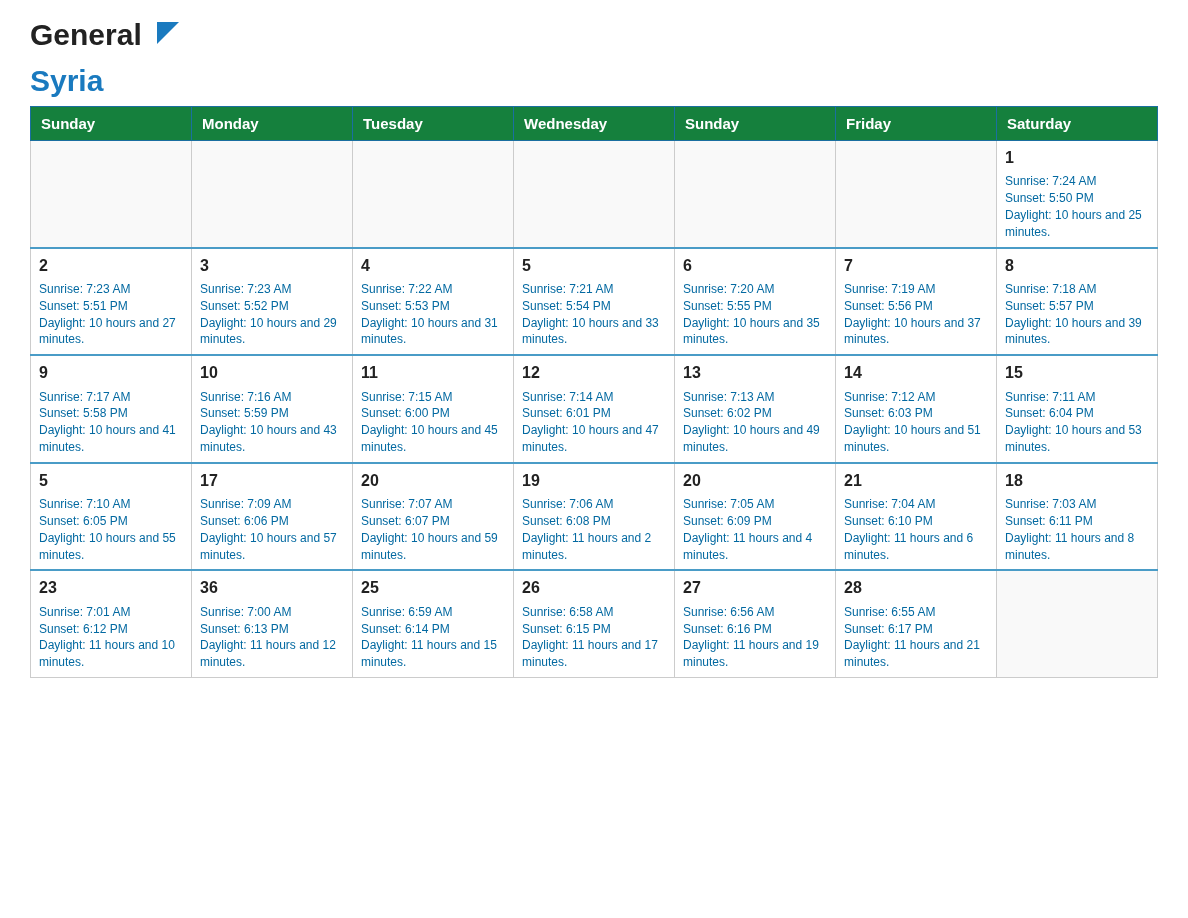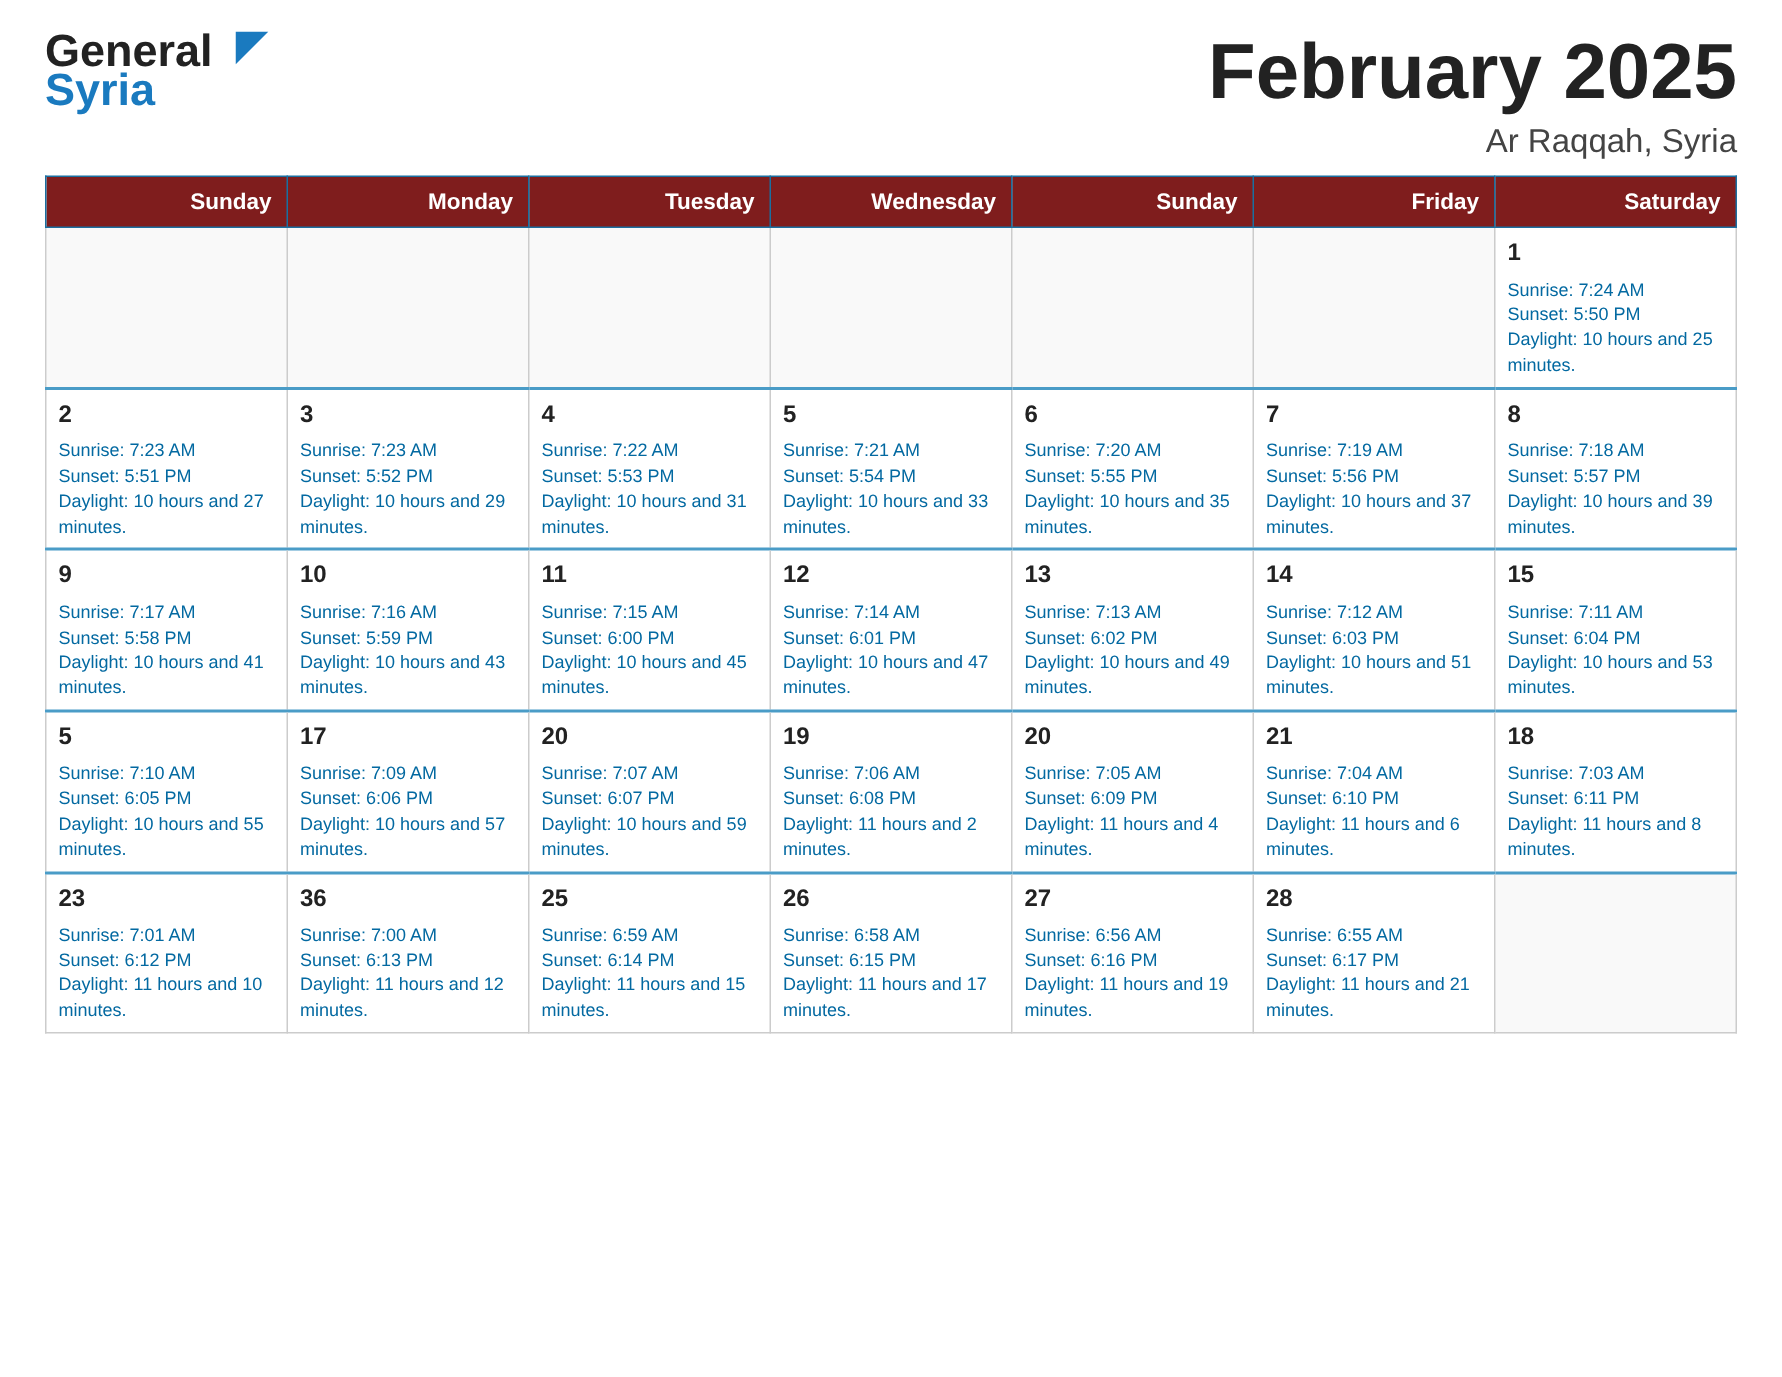--- a/index.html
+++ b/index.html
@@ -14,20 +14,21 @@
     .header-area {
       display: flex;
       justify-content: space-between;
       align-items: flex-start;
       margin-bottom: 10px;
     }
     .logo-area {
       display: flex;
       flex-direction: column;
       align-items: flex-start;
+      gap: 20px;
     }
     .title-area {
       text-align: right;
     }
     .month-title {
       font-size: 52px;
       font-weight: bold;
       color: #222;
       line-height: 1.1;
     }
@@ -35,26 +36,26 @@
       font-size: 22px;
       color: #444;
       margin-top: 4px;
     }
     .calendar-table {
       width: 100%;
       border-collapse: collapse;
       margin-top: 10px;
     }
     .calendar-table th {
-      background-color: #7f1d1d;
+      background-color: #15803d;
       color: #fff;
       font-size: 15px;
       font-weight: bold;
       padding: 8px 10px;
-      text-align: right;
+      text-align: left;
       border: 1px solid #1a6fa0;
     }
     .calendar-table td {
       vertical-align: top;
       border: 1px solid #ccc;
       padding: 6px 8px;
       width: calc(100% / 7);
       min-height: 100px;
       font-size: 12px;
       color: #333;
@@ -94,24 +95,20 @@
         <span>General</span><span style="display:inline-block; width:0; height:0; border-left:13px solid transparent; border-right:0; border-top:0; position:relative; top:0; margin-left:2px;">
           
           <svg width="22" height="22" viewBox="0 0 22 22" style="vertical-align:middle; margin-top:-8px;">
             <polygon points="0,0 22,0 0,22" fill="#1a7abf"></polygon>
           </svg>
         </span>
       </div>
     </div>
     <div style="font-size:30px; font-weight:bold; color:#1a7abf; line-height:1; margin-top:-4px;">Syria</div>
   </div>
-  <div class="title-area">
-    <div class="month-title">February 2025</div>
-    <div class="location-title">Ar Raqqah, Syria</div>
-  </div>
 </div>
 
 <table class="calendar-table">
   <thead>
     <tr>
       <th>Sunday</th>
       <th>Monday</th>
       <th>Tuesday</th>
       <th>Wednesday</th>
       <th>Sunday</th>

